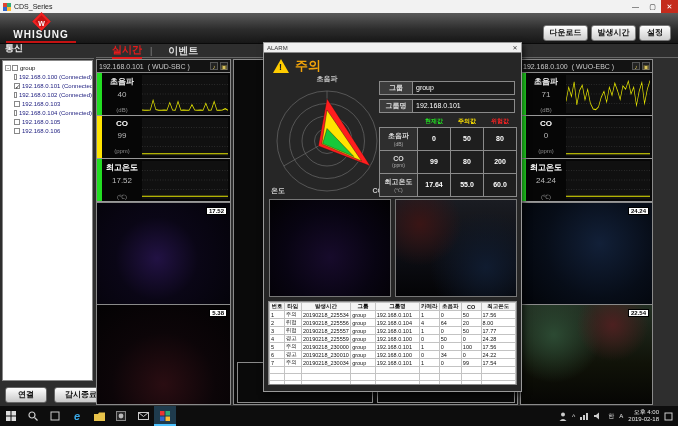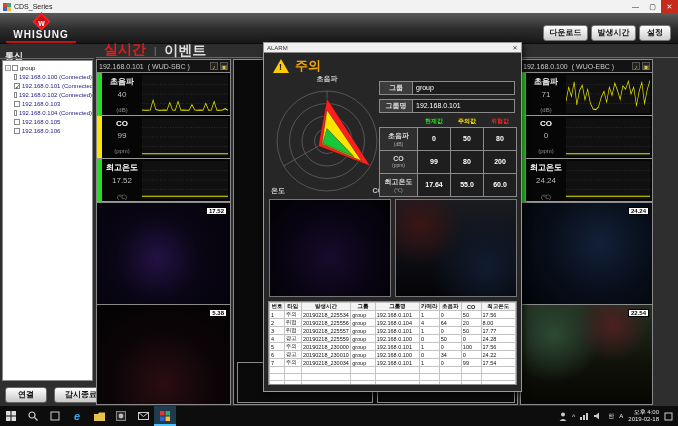--- a/index.html
+++ b/index.html
@@ -19,35 +19,35 @@
   .app-header { position:absolute; left:0; top:13px; width:678px; height:31px;
     background:linear-gradient(#5a5a5a,#2c2c2c 55%,#171717); border-bottom:1px solid #0a0a0a; }
   .brand { position:absolute; left:6px; top:1px; width:70px; text-align:center; }
   .diamond { width:13px; height:13px; margin:1px auto 0; background:#c41212; border:2px solid #e22; transform:rotate(45deg); position:relative; }
   .diamond i { position:absolute; inset:0; transform:rotate(-45deg); color:#fff; font-style:normal; font-weight:bold; font-size:7px; line-height:13px; text-align:center; }
   .brand-name { color:#f5f5f5; font-weight:bold; font-size:10px; letter-spacing:1px; border-bottom:2px solid #c41212; padding-bottom:1px; margin-top:1px; }
   .hbtn { position:absolute; top:25px; height:16px; background:linear-gradient(#fefefe,#cfcfcf); border:1px solid #777; border-radius:3px;
     font-size:8px; font-weight:bold; color:#111; text-align:center; line-height:14px; }
 
   
-  .side-title { position:absolute; left:5px; top:50px; color:#eee; font-size:9px; font-weight:bold; }
+  .side-title { position:absolute; left:5px; top:42px; color:#eee; font-size:9px; font-weight:bold; }
   .side-rule { position:absolute; left:0; top:58px; width:94px; border-top:1px solid #666; }
   .tree { position:absolute; left:2px; top:60px; width:91px; height:321px; background:#fff; border:1px solid #888; overflow:hidden; padding:2px 0 0 2px; }
   .tree-row { display:flex; align-items:center; height:9px; white-space:nowrap; }
   .tree-row.child { padding-left:9px; }
   .expander { width:6px; height:6px; border:1px solid #999; font-size:5px; line-height:4px; text-align:center; color:#333; margin-right:1px; background:#fff; }
   .cbx { width:6px; height:6px; border:1px solid #888; margin-right:2px; background:#fff; font-size:6px; line-height:6px; text-align:center; color:#111; }
   .tree-label { font-size:6px; color:#1b1b7e; }
   .tree-row.root .tree-label { color:#111; }
   .btm-btn { position:absolute; top:387px; height:16px; background:linear-gradient(#fefefe,#c9c9c9); border:1px solid #666; border-radius:3px;
     font-size:8px; font-weight:bold; color:#111; text-align:center; line-height:14px; }
 
   
   .tabbar { position:absolute; left:96px; top:45px; width:582px; height:13px; border-bottom:1px solid #666; display:flex; align-items:center; }
-  .tab { font-size:14px; font-weight:bold; margin-left:8px; color:#ddd; }
+  .tab { font-size:10px; font-weight:bold; margin-left:16px; color:#ddd; }
   .tab.active { color:#e31b1b; border-bottom:2px solid #e31b1b; }
   .tab-sep { color:#888; font-size:9px; margin-left:8px; }
 
   
   .panel { position:absolute; top:59px; height:346px; background:#060606; border:1px solid #8a8a8a; }
   .p-head { height:13px; background:#131313; border-bottom:1px solid #8a8a8a; display:flex; align-items:center; color:#c9c9c9; font-size:7px; padding:0 2px; }
   .p-head .ip { margin-right:4px; } .p-head .model { flex:1; }
   .p-ico { width:8px; height:8px; margin-left:2px; color:#d8c25a; font-size:6px; line-height:8px; text-align:center; border:1px solid #555; background:#222; }
   .sensor { position:relative; height:43px; border-bottom:1px solid #999; display:flex; }
   .s-bar { width:5px; height:100%; }

